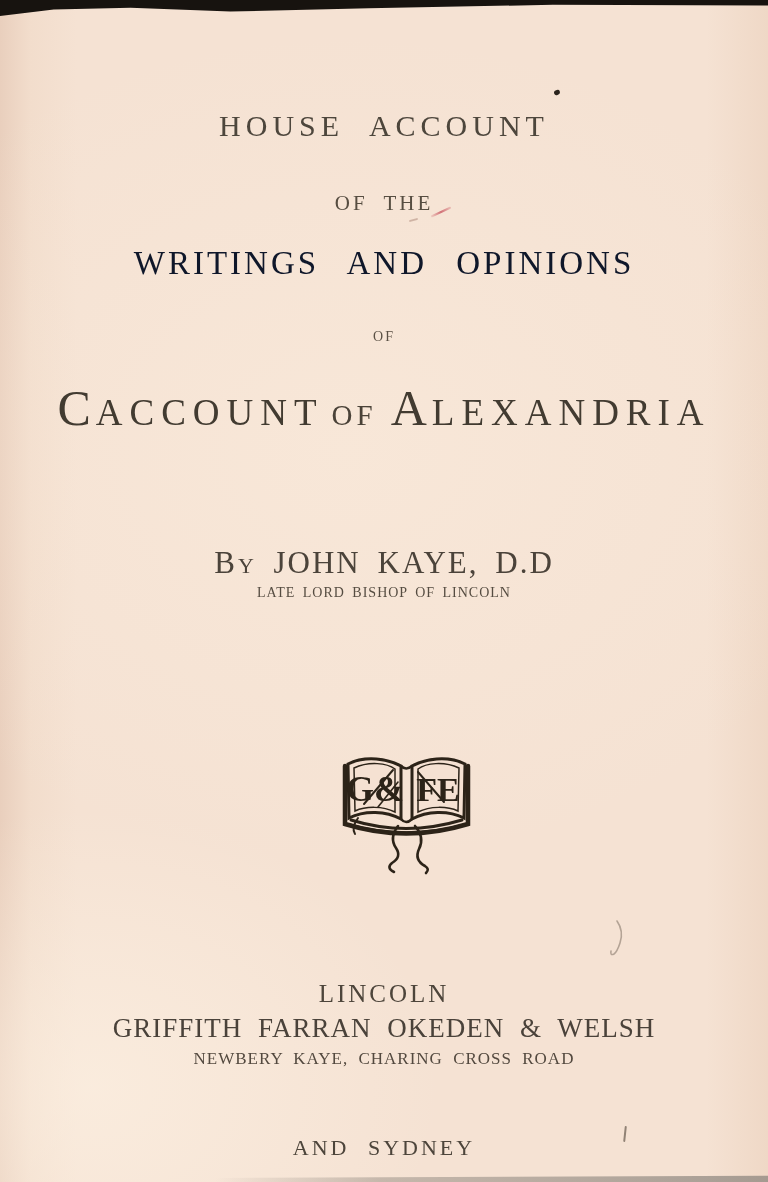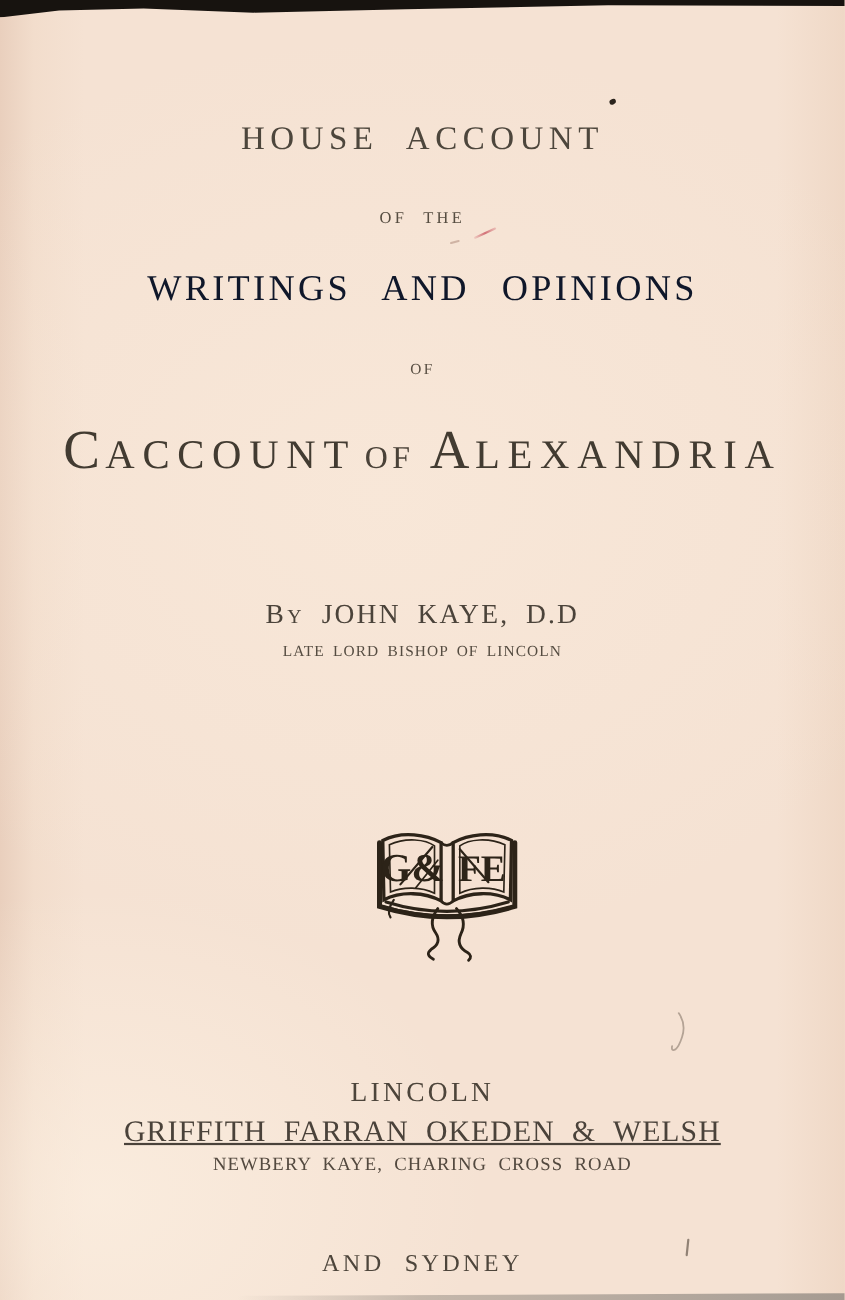--- a/index.html
+++ b/index.html
@@ -14,31 +14,31 @@
       #f4e0d1;
     color: #4a4136;
   }
   .line {
     position: absolute;
     left: 0; right: 0;
     text-align: center;
     white-space: nowrap;
   }
   .pretitle   { top: 109px; font-size: 30px; letter-spacing: 5px;  word-spacing: 14px; color: #4d463c; }
-  .of-the     { top: 191px; font-size: 15px; letter-spacing: 3px;  word-spacing: 8px;  color: #564d41; }
+  .of-the     { top: 191px; font-size: 21px; letter-spacing: 3px;  word-spacing: 8px;  color: #564d41; }
   .work-title { top: 245px; font-size: 33px; letter-spacing: 3px;  word-spacing: 18px; color: #0f172a; }
   .of-mid     { top: 329px; font-size: 14px; letter-spacing: 2px;  color: #5a5044; }
   .main-title { top: 368px; font-size: 37px; letter-spacing: 7px;  color: #423b31; line-height: 1.6; }
   .main-title .big   { font-size: 50px; letter-spacing: 5px; }
   .main-title .small-of { font-size: 29px; letter-spacing: 4px; margin: 0 14px 0 8px; color: #4a4238; }
-  .byline     { top: 545px; font-size: 25px; letter-spacing: 2px;  word-spacing: 7px;  color: #4b433a; }
+  .byline     { top: 545px; font-size: 31px; letter-spacing: 2px;  word-spacing: 7px;  color: #4b433a; }
   .byline .by { font-variant: small-caps; letter-spacing: 3px; }
   .role       { top: 585px; font-size: 14px; letter-spacing: 1px;  word-spacing: 3px;  color: #554c41; }
   .city       { top: 980px;  font-size: 25px; letter-spacing: 3px; color: #4d453b; }
-  .publisher  { top: 1013px; font-size: 27px; letter-spacing: 1px; word-spacing: 8px; color: #4a423a; text-decoration: underline; }
+  .publisher  { top: 1013px; font-size: 27px; letter-spacing: 1px; word-spacing: 8px; color: #4a423a; }
   .address    { top: 1049px; font-size: 17px; letter-spacing: 1px; word-spacing: 5px; color: #53493f; }
   .and-city   { top: 1135px; font-size: 22px; letter-spacing: 3px; word-spacing: 10px; color: #4d453b; }
 
   .scan-edge-top {
     position: absolute; top: 0; left: 0; width: 768px; height: 16px;
     background: #17130f;
     clip-path: polygon(0 0, 100% 0, 100% 34%, 72% 30%, 48% 52%, 30% 72%, 17% 48%, 7% 60%, 0 100%);
   }
   .scan-edge-bottom {
     position: absolute; bottom: 0; right: 0; width: 72%; height: 9px;

